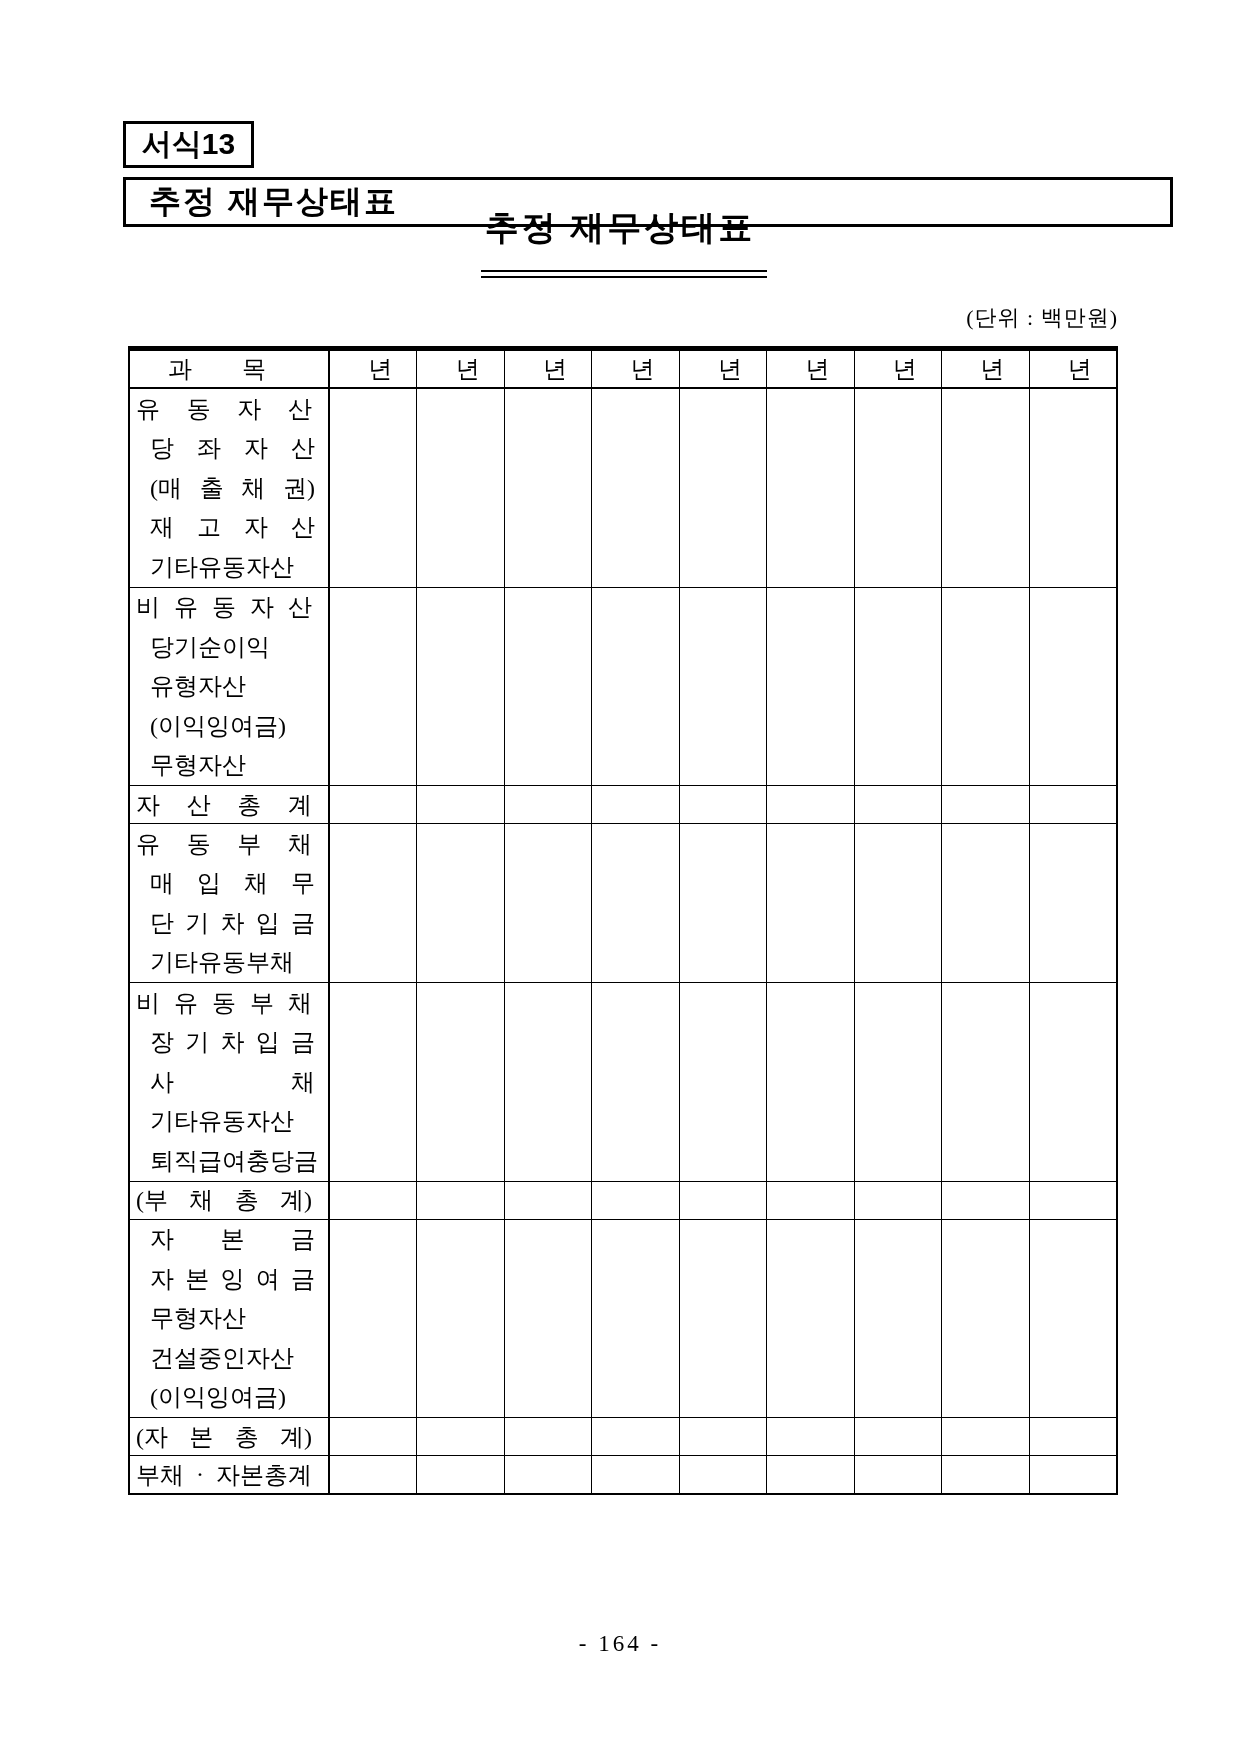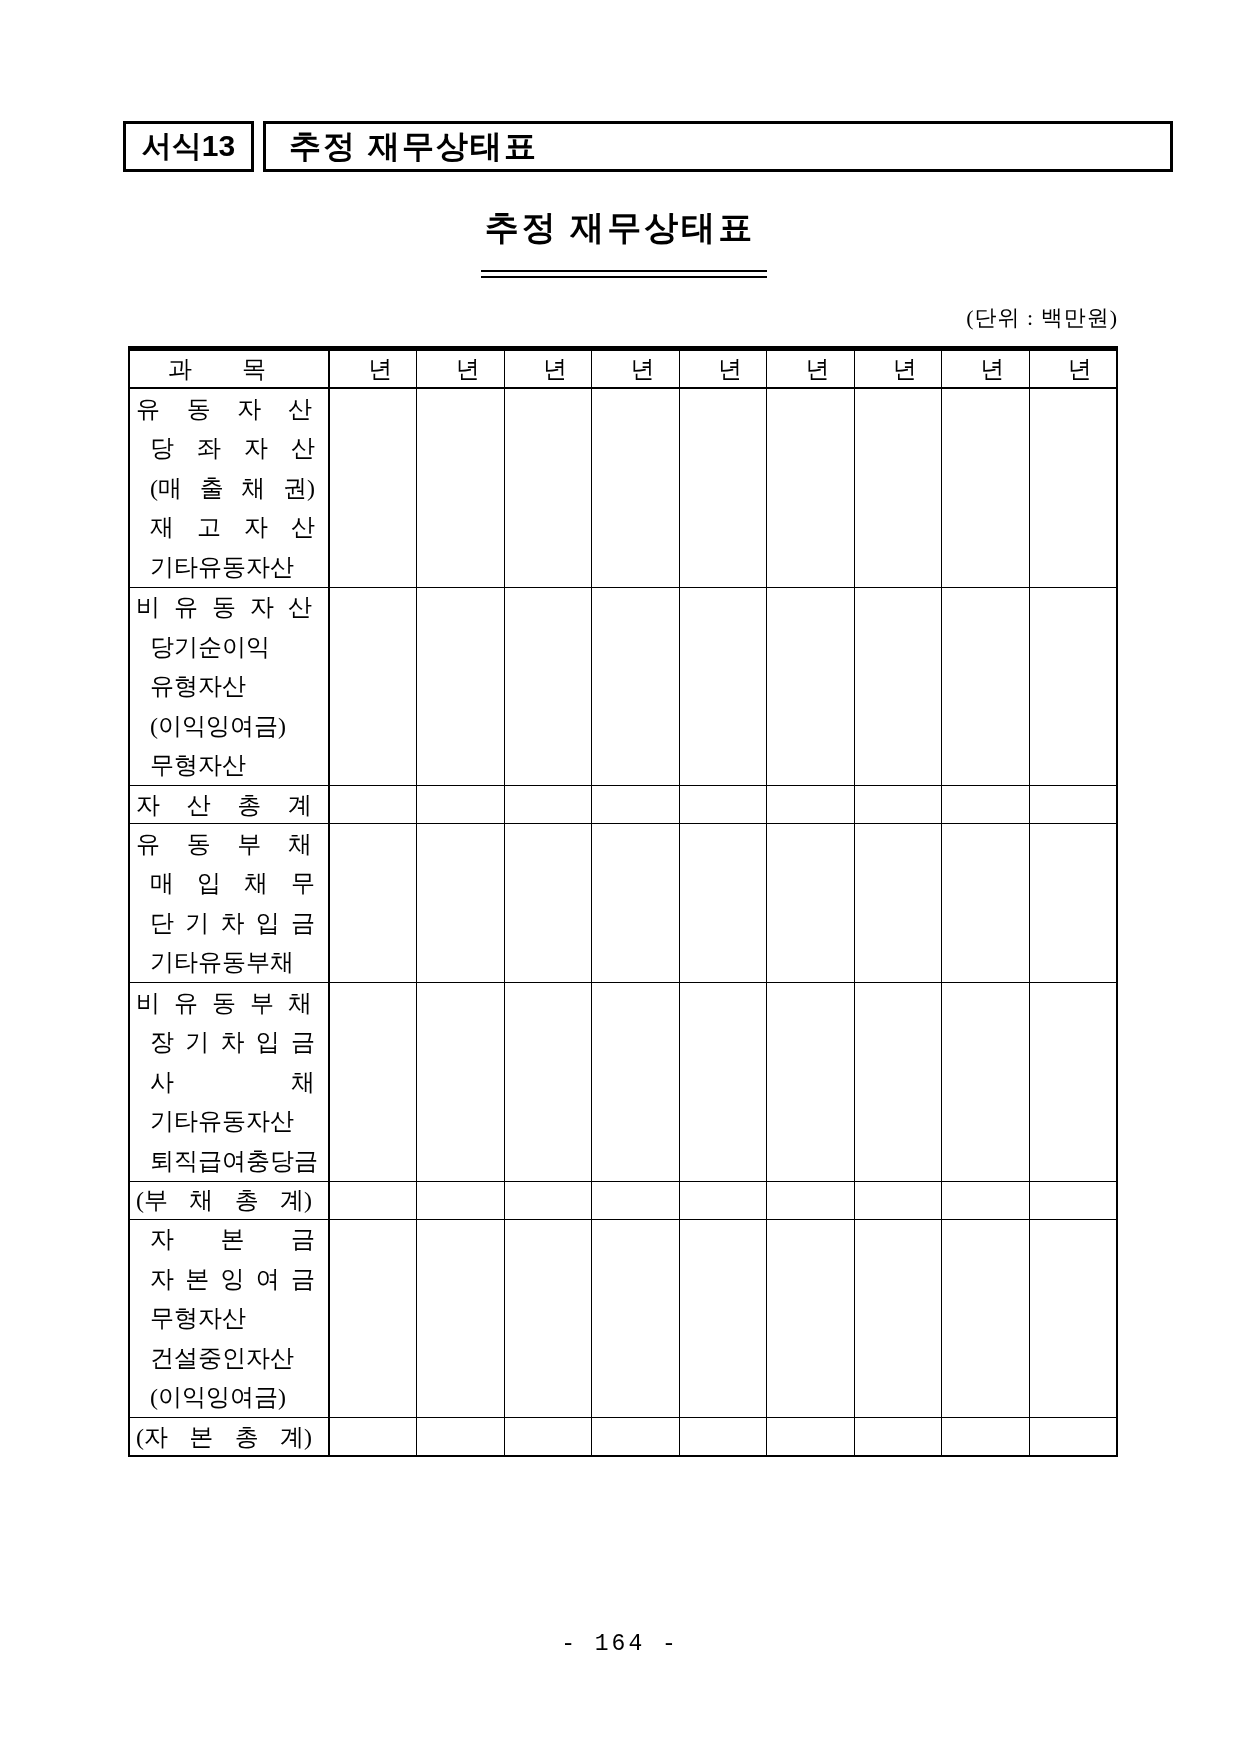--- a/index.html
+++ b/index.html
@@ -8,21 +8,21 @@
     width: 1240px; height: 1753px;
     font-family: "Liberation Serif", "DejaVu Serif", serif;
     color: #000;
   }
   .page { position: relative; width: 1240px; height: 1753px; background: #fff; overflow: hidden; }
 
   
   .form-header {
     position: absolute; left: 123px; top: 121px; width: 1050px; height: 51px;
     display: flex; gap: 9px;
-    font-family: "Liberation Sans", "DejaVu Sans", sans-serif; font-weight: bold;
+    font-family: "Liberation Sans", "DejaVu Sans", sans-serif; font-weight: bold; flex-direction: column;
   }
   .badge-code {
     width: 131px; border: 3px solid #000;
     display: flex; align-items: center; justify-content: center;
     font-size: 30px; letter-spacing: 0px;
   }
   .badge-title {
     flex: 1; border: 3px solid #000;
     display: flex; align-items: center;
     padding-left: 23px; font-size: 32px; letter-spacing: 2px;
@@ -71,21 +71,21 @@
   .single .label-line { height: 37px; }
   .lv0 { padding: 0 16px 0 6px; }
   .lv1 { padding: 0 13px 0 20px; }
   .justify { justify-content: space-between; }
   .head-item { height: 36px; padding: 0 62px 0 38px; }
 
   
   .page-num {
     position: absolute; top: 1631px; left: 0; width: 100%;
     text-align: center; font-size: 23px; letter-spacing: 3px;
-    font-family: Liberation Mono, monospace;
+    font-family: Liberation Serif, serif;
   }
 </style>
 </head>
 <body>
 
 <div class="page">
 
   <div class="form-header">
     <div class="badge-code">서식13</div>
     <div class="badge-title">추정 재무상태표</div>
@@ -320,17 +320,35 @@
         <div class="data-col"></div>
         <div class="data-col"></div>
         <div class="data-col"></div>
         <div class="data-col"></div>
         <div class="data-col"></div>
         <div class="data-col"></div>
         <div class="data-col"></div>
         <div class="data-col"></div>
         <div class="data-col"></div>
       </div>
+      <div class="t-row t-group single">
+        <div class="label-col">
+          <div class="label-line lv0 justify">
+            <span>부채</span>
+            <span>·</span>
+            <span>자본총계</span>
+          </div>
+        </div>
+        <div class="data-col"></div>
+        <div class="data-col"></div>
+        <div class="data-col"></div>
+        <div class="data-col"></div>
+        <div class="data-col"></div>
+        <div class="data-col"></div>
+        <div class="data-col"></div>
+        <div class="data-col"></div>
+        <div class="data-col"></div>
+      </div>
     </div>
 
   <div class="page-num">- 164 -</div>
 
 </div>
 
 </body></html>

